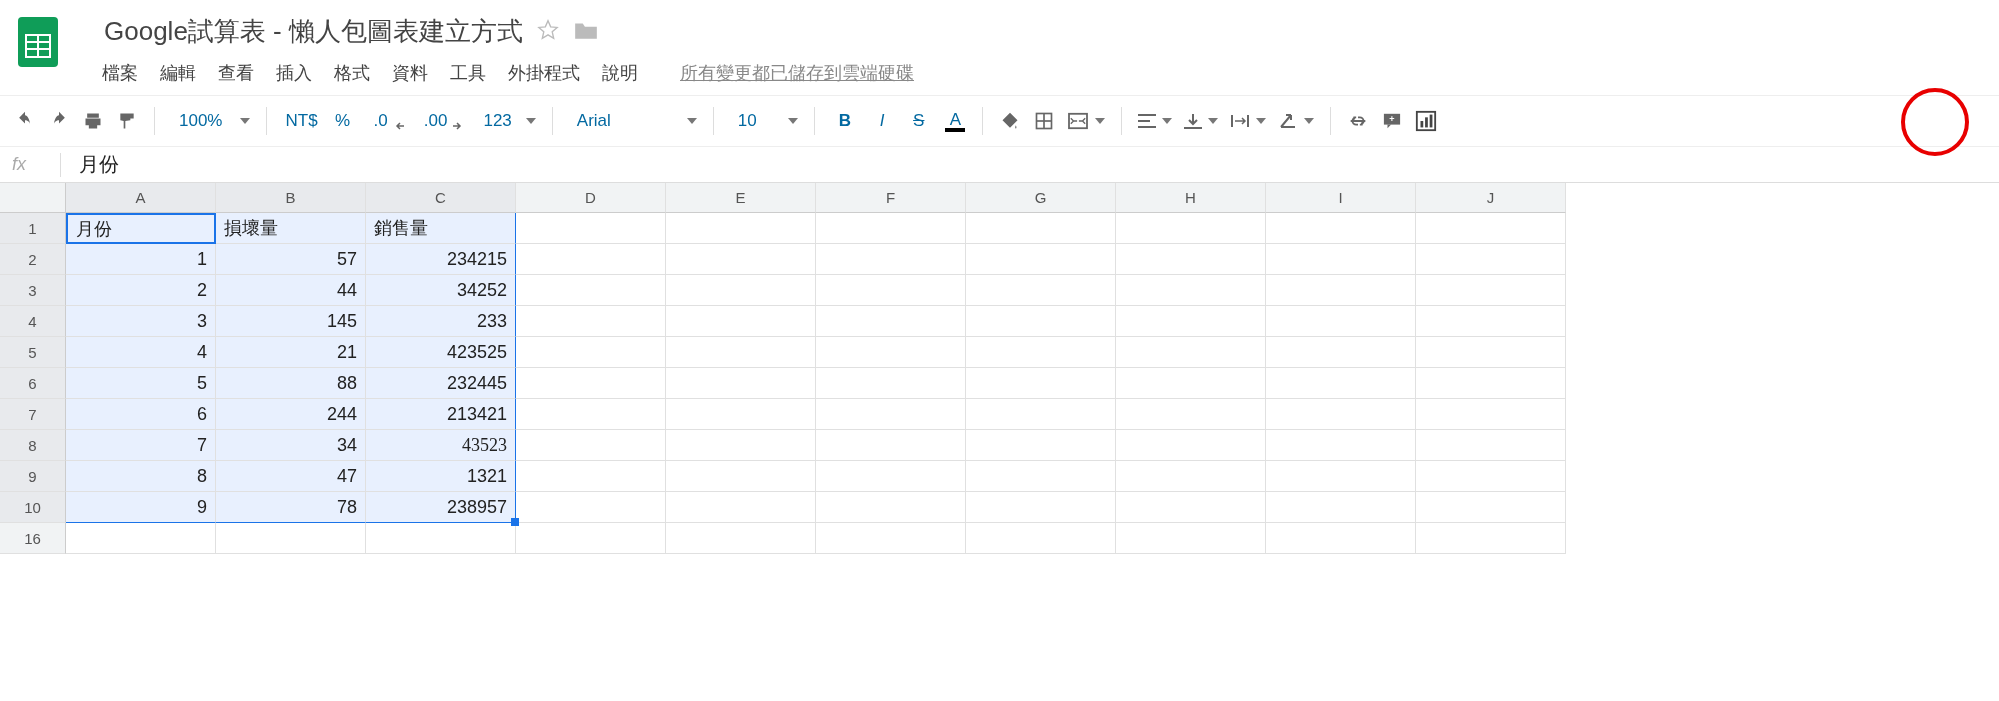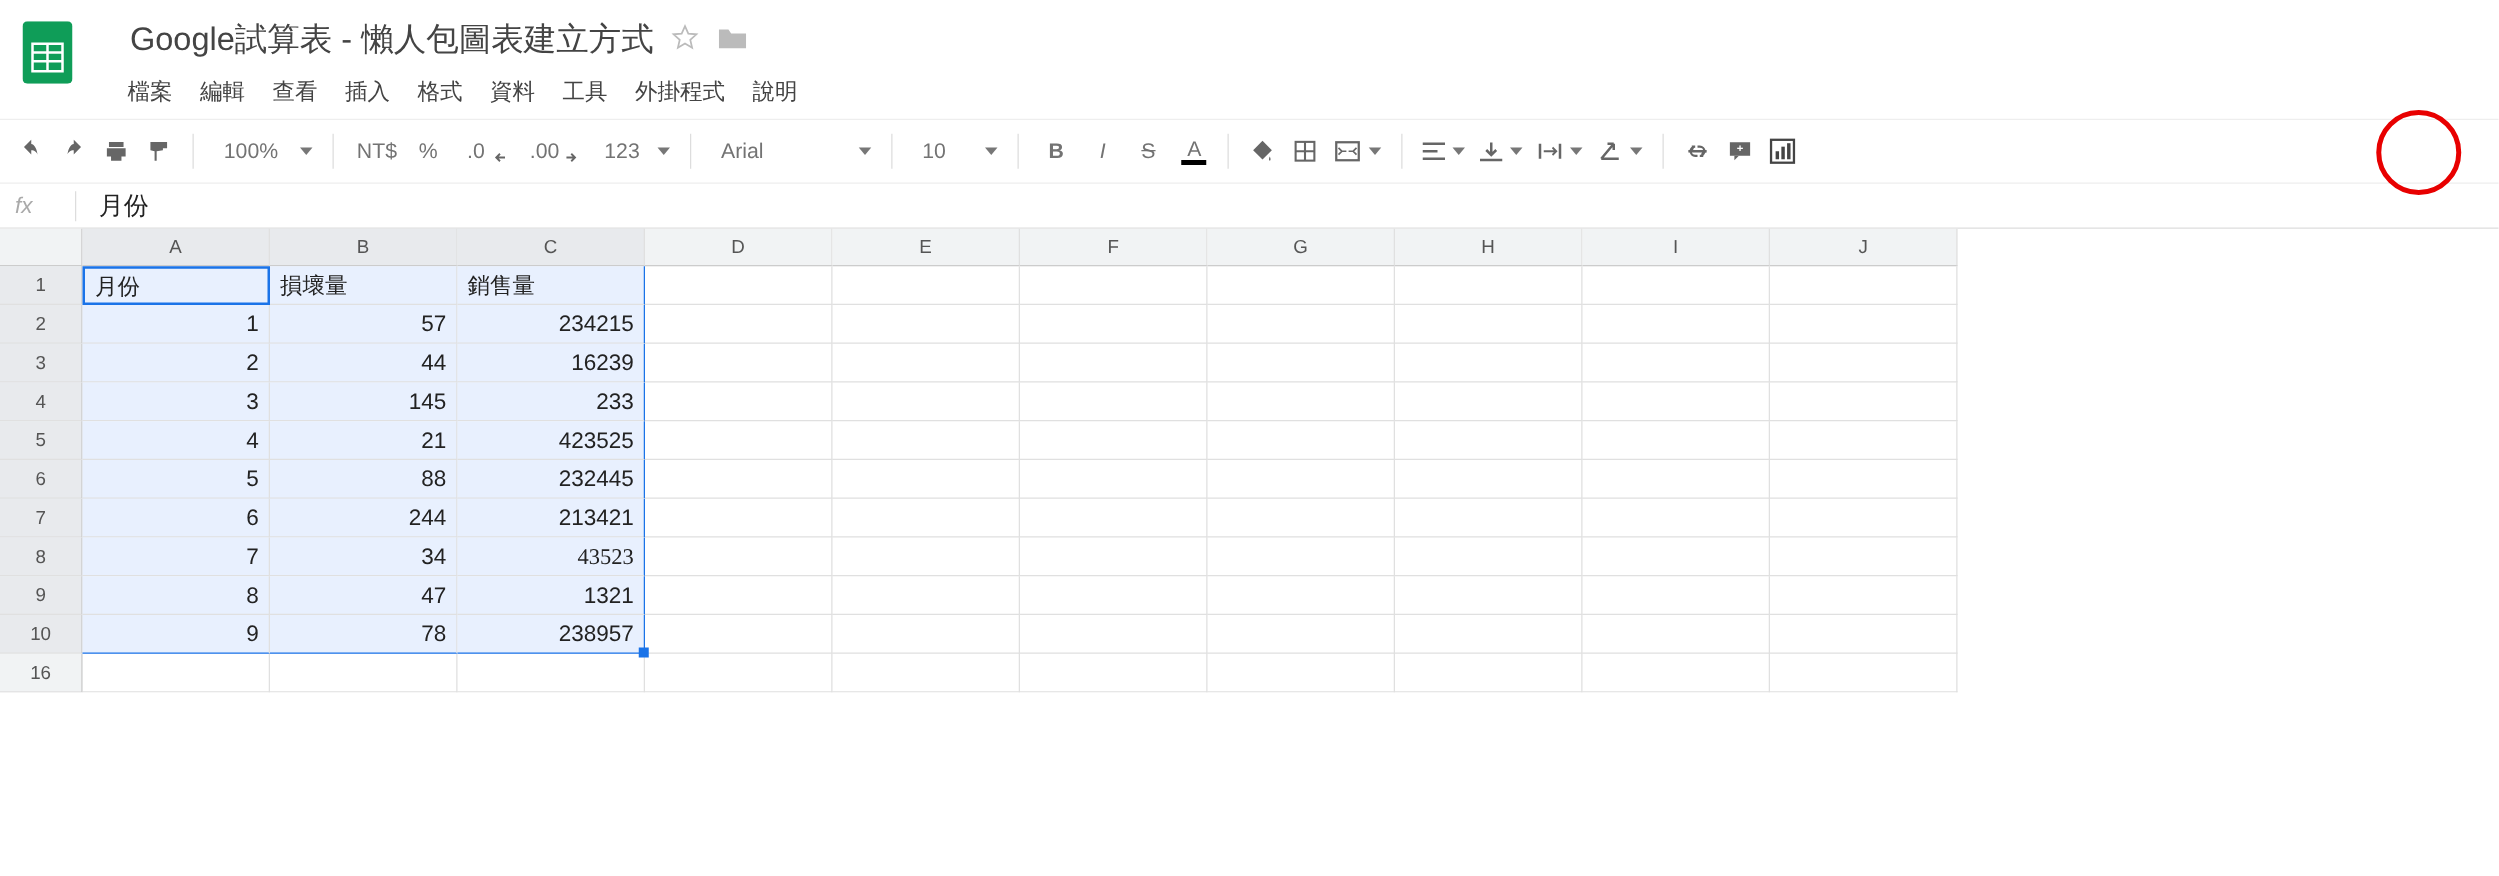--- a/index.html
+++ b/index.html
@@ -9,21 +9,21 @@
   .doc-area { flex:1;text-align:center; }
   .title-row { display:flex; align-items:center; gap:14px; padding: 6px 0 2px 30px;}
   .doc-title { font-size: 26px; color:#444; }
   .star-icon svg, .folder-icon svg { fill:#bbb; }
   .menus { display:flex; gap: 22px; padding: 10px 0 10px 28px; font-size: 18px; color:#444; align-items:center;}
   .menus .save-status { margin-left: 20px; color:#888; text-decoration: underline; font-size:18px;}
   .toolbar { display:flex; align-items:center; padding: 4px 8px; border-top:1px solid #eee; border-bottom:1px solid #eee; height:52px; position:relative;}
   .sep { width:1px; height:28px; background:#ddd; margin:0 10px;}
   .tbtn { display:flex; align-items:center; justify-content:center; min-width:34px; height:34px; color:#666; padding:0 6px; border-radius:2px; cursor:pointer;}
   .tbtn svg { fill:#666; }
-  .tbtn-text { font-size:17px; color:#737373; padding:0 8px;}
+  .tbtn-text { font-size:17px; color:#0369a1; padding:0 8px;}
   .zoom-wrap, .font-wrap, .size-wrap { display:flex; align-items:center; gap:4px;}
   .caret { width:0; height:0; border-left:5px solid transparent; border-right:5px solid transparent; border-top:6px solid #777; margin-left:6px;}
   .fx-bar { display:flex; align-items:center; height:36px; border-bottom:1px solid #ddd; padding-left:12px;}
   .fx-label { font-style: italic; color:#aaa; font-size:18px; width:48px;}
   .fx-sep { width:1px; height:24px; background:#ddd; margin-right:18px;}
   .fx-val { font-size:20px; color:#222;}
   .grid { display:flex; }
   .rowhdr-col { background:#f1f3f4;}
   .corner { width:66px; height:30px; background:#f1f3f4; border-right:1px solid #ccc; border-bottom:1px solid #ccc;}
   .rowhdr { width:66px; height:31px; background:#f1f3f4; border-right:1px solid #ccc; border-bottom:1px solid #e0e0e0; display:flex; align-items:center; justify-content:center; font-size:15px; color:#555;}
@@ -70,20 +70,21 @@
 
     <span>檔案</span>
         <span>編輯</span>
         <span>查看</span>
         <span>插入</span>
         <span>格式</span>
         <span>資料</span>
         <span>工具</span>
         <span>外掛程式</span>
         <span>說明</span>
+        <span class="save-status">所有變更都已儲存到雲端硬碟</span>
       </div>
   </div>
 </div>
 
 <div class="toolbar">
   <div class="tbtn">
       <svg width="20" height="20" viewBox="0 0 24 24">
         <path d="M12 5V1L5 8l7 7V11c3 0 6 2 6 5 0-5-3-11-6-11z"></path>
       </svg>
     </div>
@@ -281,21 +282,21 @@
           <div class="cell" style="width: 150px;"></div>
           <div class="cell" style="width: 150px;"></div>
           <div class="cell" style="width: 150px;"></div>
           <div class="cell" style="width: 150px;"></div>
           <div class="cell" style="width: 150px;"></div>
           <div class="cell" style="width: 150px;"></div>
         </div>
         <div class="row">
           <div class="cell sel-range r" style="width: 150px;">2</div>
           <div class="cell sel-range r" style="width: 150px;">44</div>
-          <div class="cell sel-range r range-border-r" style="width: 150px;">16239</div>
+          <div class="cell sel-range r range-border-r" style="width: 150px;">34252</div>
           <div class="cell" style="width: 150px;"></div>
           <div class="cell" style="width: 150px;"></div>
           <div class="cell" style="width: 150px;"></div>
           <div class="cell" style="width: 150px;"></div>
           <div class="cell" style="width: 150px;"></div>
           <div class="cell" style="width: 150px;"></div>
           <div class="cell" style="width: 150px;"></div>
         </div>
         <div class="row">
           <div class="cell sel-range r" style="width: 150px;">3</div>

